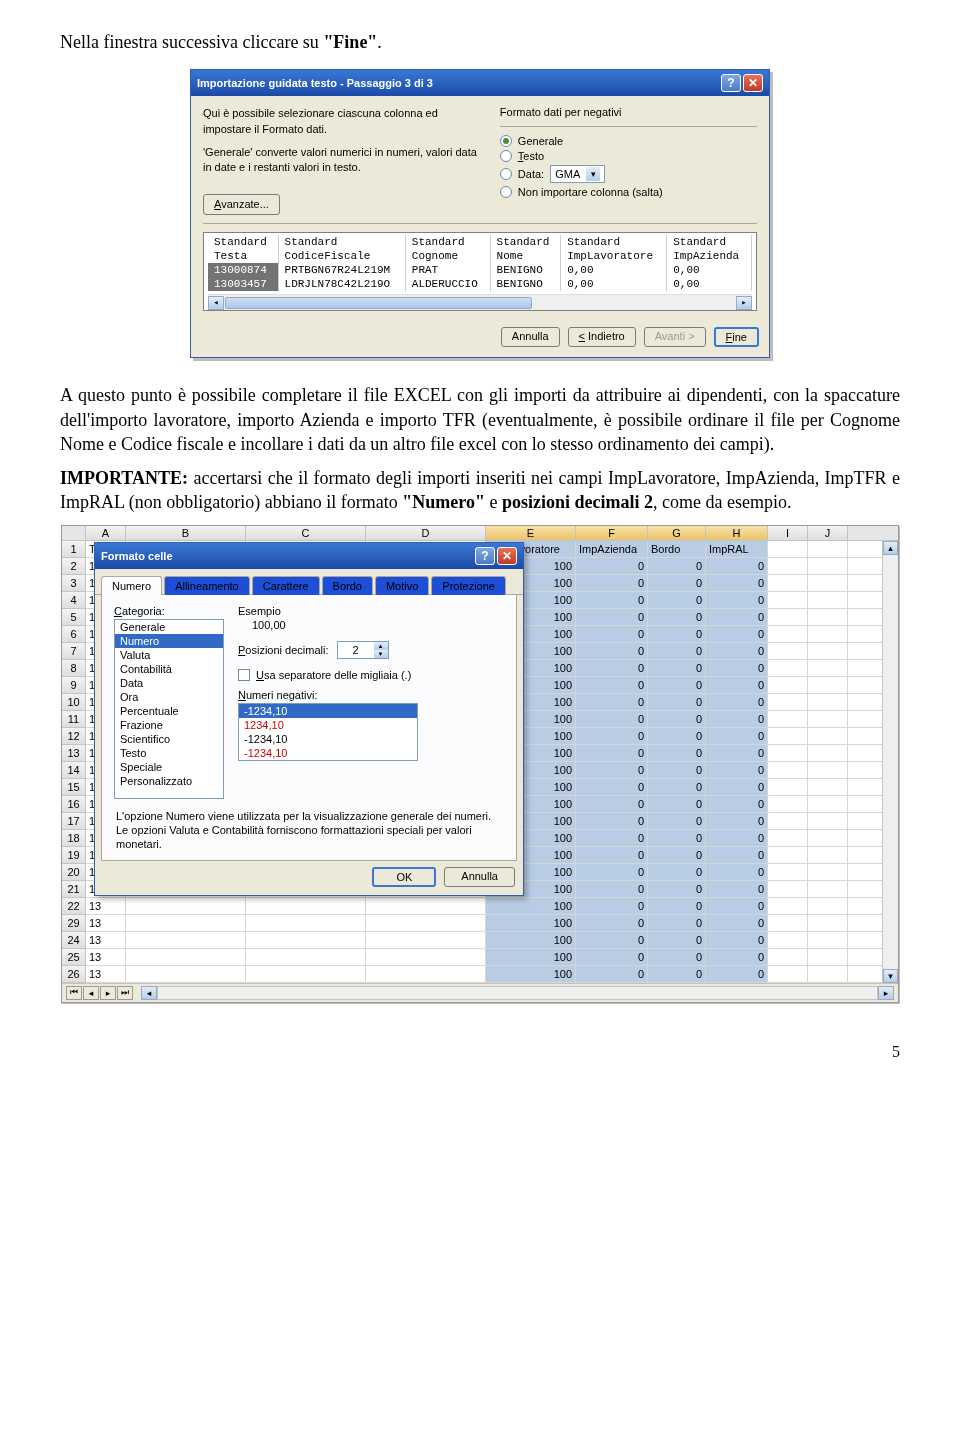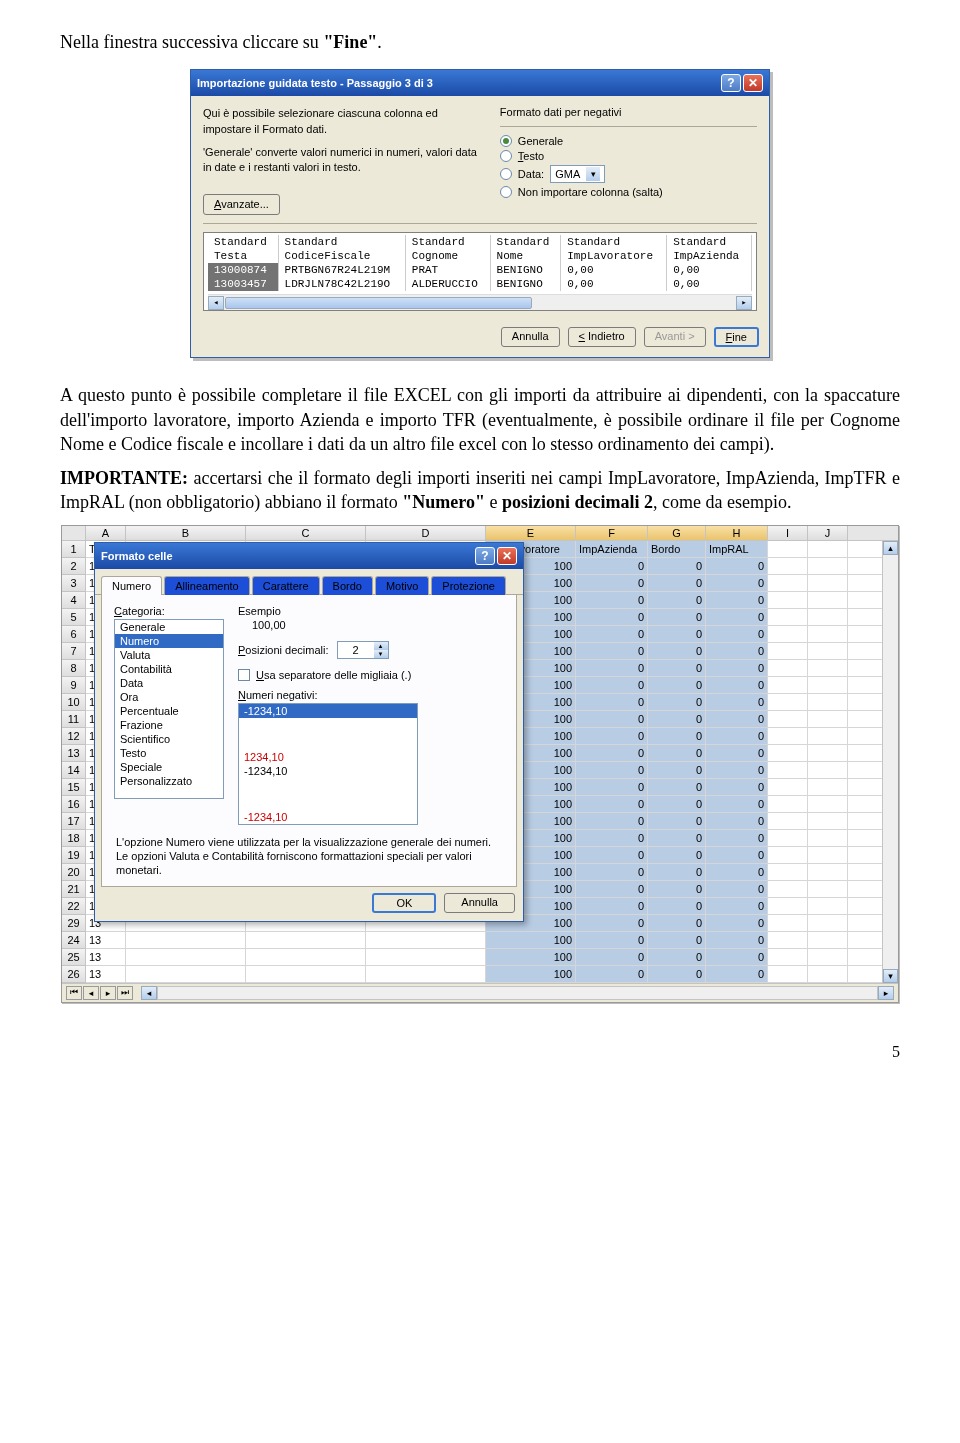--- a/index.html
+++ b/index.html
@@ -212,21 +212,21 @@
     display:inline-flex; border:1px solid #7f9db9; background:#fff; align-items:center;
   }
   .spin input { border:none; width:36px; text-align:center; font-size:11px; padding:1px 2px;}
   .spin .arrows { display:flex; flex-direction:column; }
   .spin .arrows span { width:14px; height:8px; background:linear-gradient(#e3edf9,#b3cdec); font-size:7px; line-height:8px; text-align:center;}
   .neg-list {
     border:1px solid #7f9db9; background:#fff; width:180px; margin-top:2px;
   }
   .neg-list .item { padding:1px 5px; }
   .neg-list .item.sel { background:#316ac5; color:#fff; }
-  .neg-list .red { color:#c00;margin-top:32px; }
+  .neg-list .red { color:#c00; }
   .fc-desc { font-size:11px; color:#000; margin:10px 2px 0; line-height:1.3;}
   .fc-buttons { display:flex; justify-content:flex-end; gap:8px; padding:0 8px 8px; }
 
   .page-num { text-align:right; margin-top:40px; font-size:16px; }
   .underline-mnemonic { text-decoration: underline; text-decoration-thickness:1px;}
 </style>
 </head>
 <body>
 
 <p>

